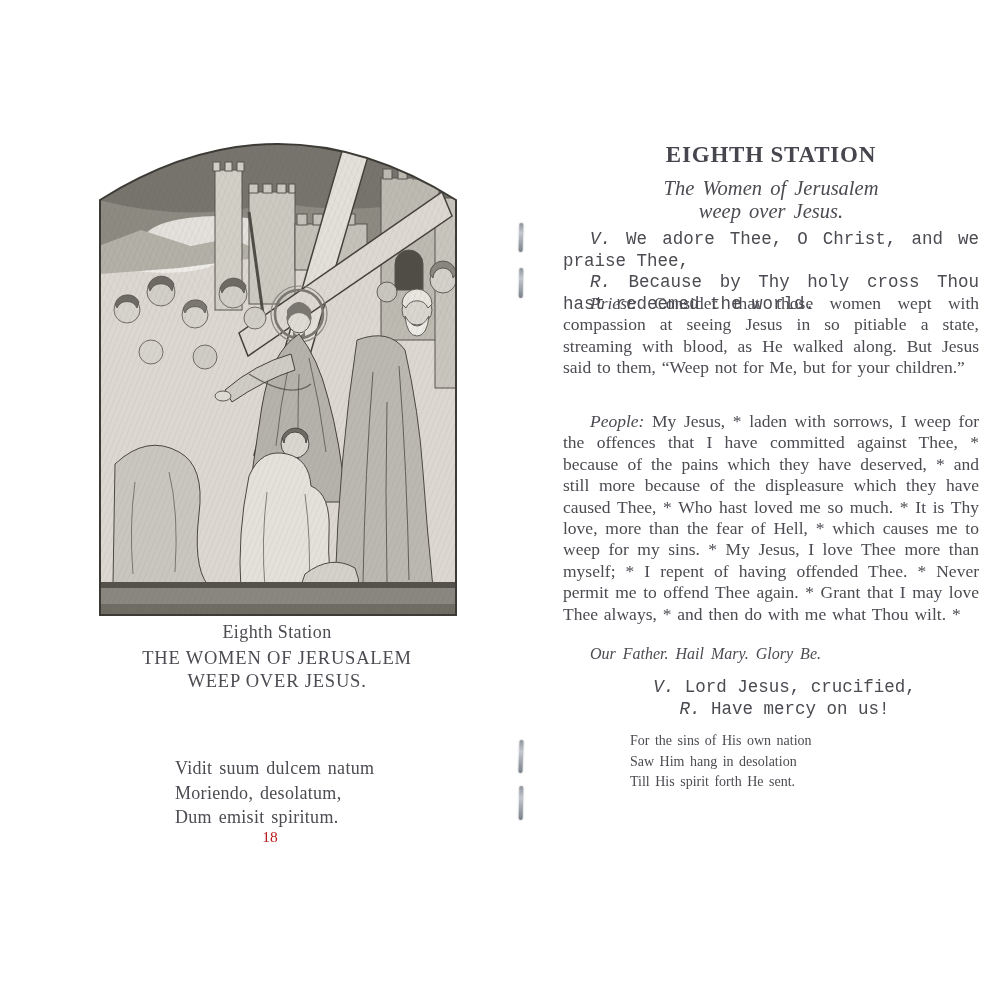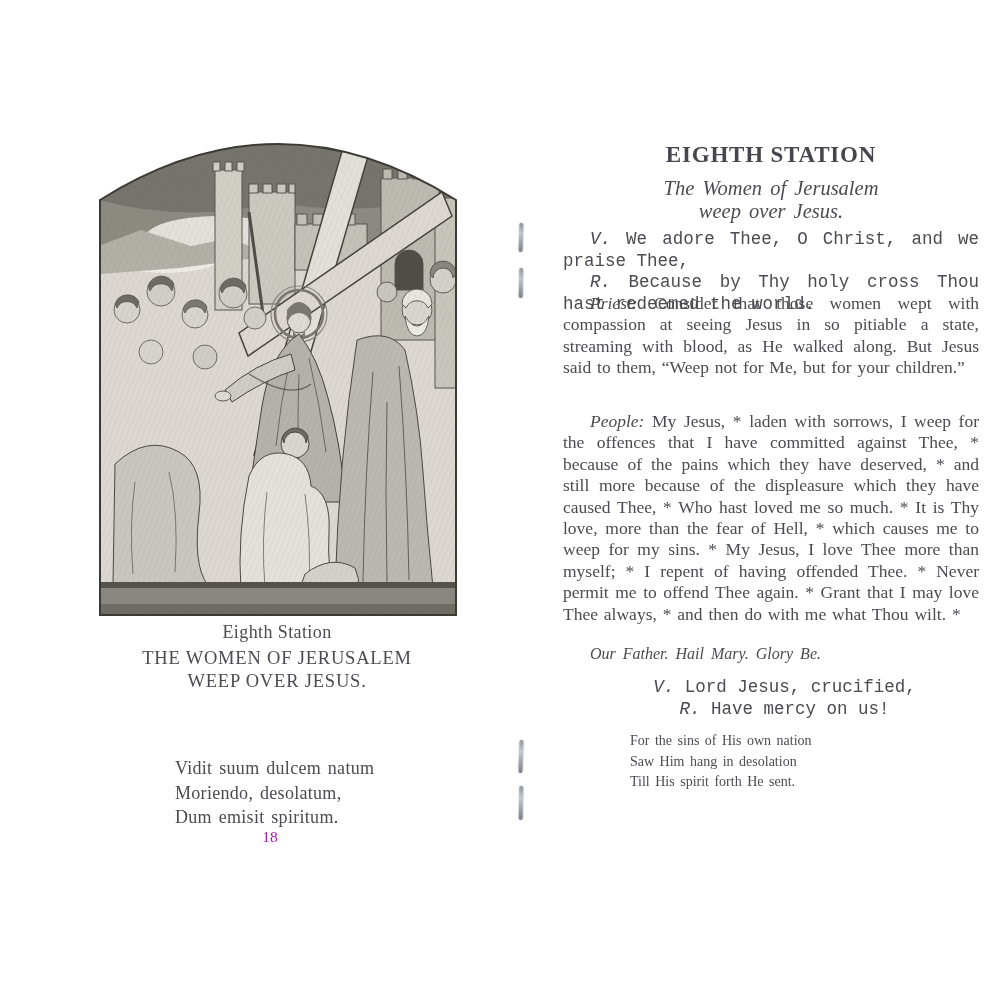--- a/index.html
+++ b/index.html
@@ -14,21 +14,21 @@
   .engraving-wrap{position:absolute;left:99px;top:142px;width:358px;height:474px;}
   .engraving-wrap svg{display:block;width:100%;height:100%;}
 
   .caption-center{position:absolute;left:77px;width:400px;text-align:center;}
   .cap-small{top:622px;font-size:18px;letter-spacing:0.4px;}
   .cap-caps1{top:648px;font-size:18.5px;letter-spacing:0.8px;}
   .cap-caps2{top:671px;font-size:18.5px;letter-spacing:0.8px;}
 
   .latin-verse{position:absolute;left:175px;top:712px;font-size:18px;line-height:24.5px;letter-spacing:0.3px;word-spacing:2px;margin-top:44px;}
 
-  .pagenum{position:absolute;font-size:15.5px;color:#a21caf;}
+  .pagenum{position:absolute;font-size:15.5px;color:#b91c1c;}
   .pagenum-left{left:70px;top:828px;width:400px;text-align:center;}
 
   
   .staple{position:absolute;left:519px;width:3.5px;border-radius:2px;
     background:linear-gradient(180deg,#8f959d 0%,#c3c8ce 35%,#7a8089 100%);
     box-shadow:0 0 1.5px rgba(90,95,105,.7);}
   .staple.s1{top:223px;height:29px;transform:rotate(1.5deg);}
   .staple.s2{top:268px;height:30px;transform:rotate(1deg);}
   .staple.s3{top:740px;height:33px;transform:rotate(2deg);}
   .staple.s4{top:786px;height:34px;transform:rotate(1deg);}

